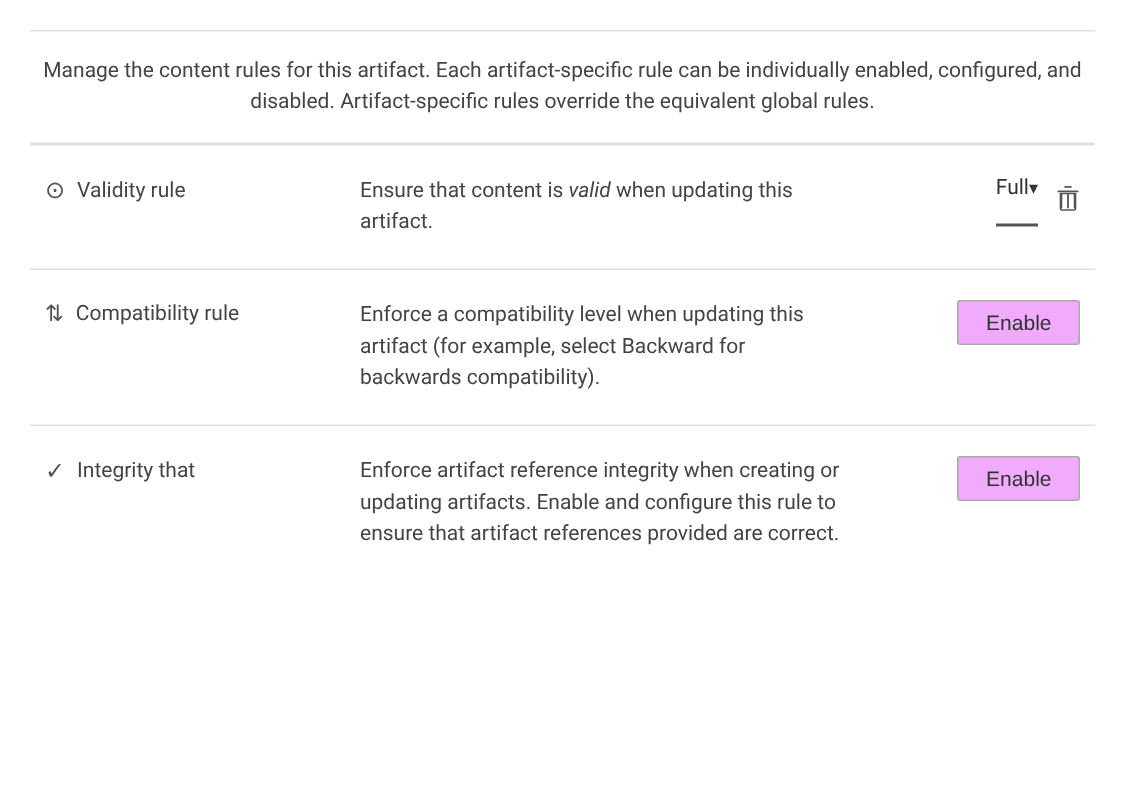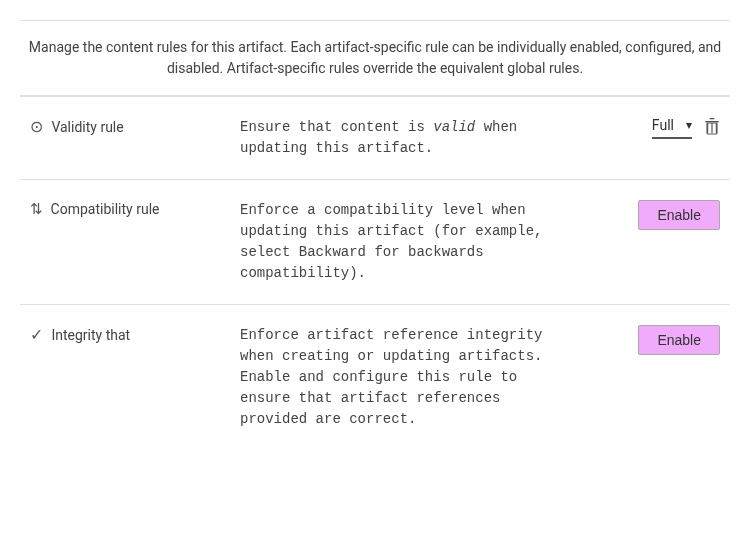--- a/index.html
+++ b/index.html
@@ -76,21 +76,20 @@
       font-size: 16px;
       color: #555;
       flex-shrink: 0;
     }
 
     .rule-description-cell {
       color: #444;
       font-size: 14px;
       line-height: 1.5;
       padding-right: 20px;
-      font-family: Liberation Mono, monospace;
     }
 
     .rule-description-cell em {
       font-style: italic;
     }
 
     .rule-action-cell {
       width: 160px;
       vertical-align: middle;
     }
@@ -99,22 +98,22 @@
       display: flex;
       align-items: center;
       justify-content: flex-end;
       gap: 12px;
     }
 
     .dropdown-wrapper {
       display: flex;
       align-items: center;
       border-bottom: 2px solid #555;
-      padding-bottom: 4px;
-      gap: 12px;
+      padding-bottom: 16px;
+      gap: 0;
       cursor: pointer;
     }
 
     .dropdown-value {
       font-size: 14px;
       color: #333;
     }
 
     .dropdown-arrow {
       font-size: 12px;

